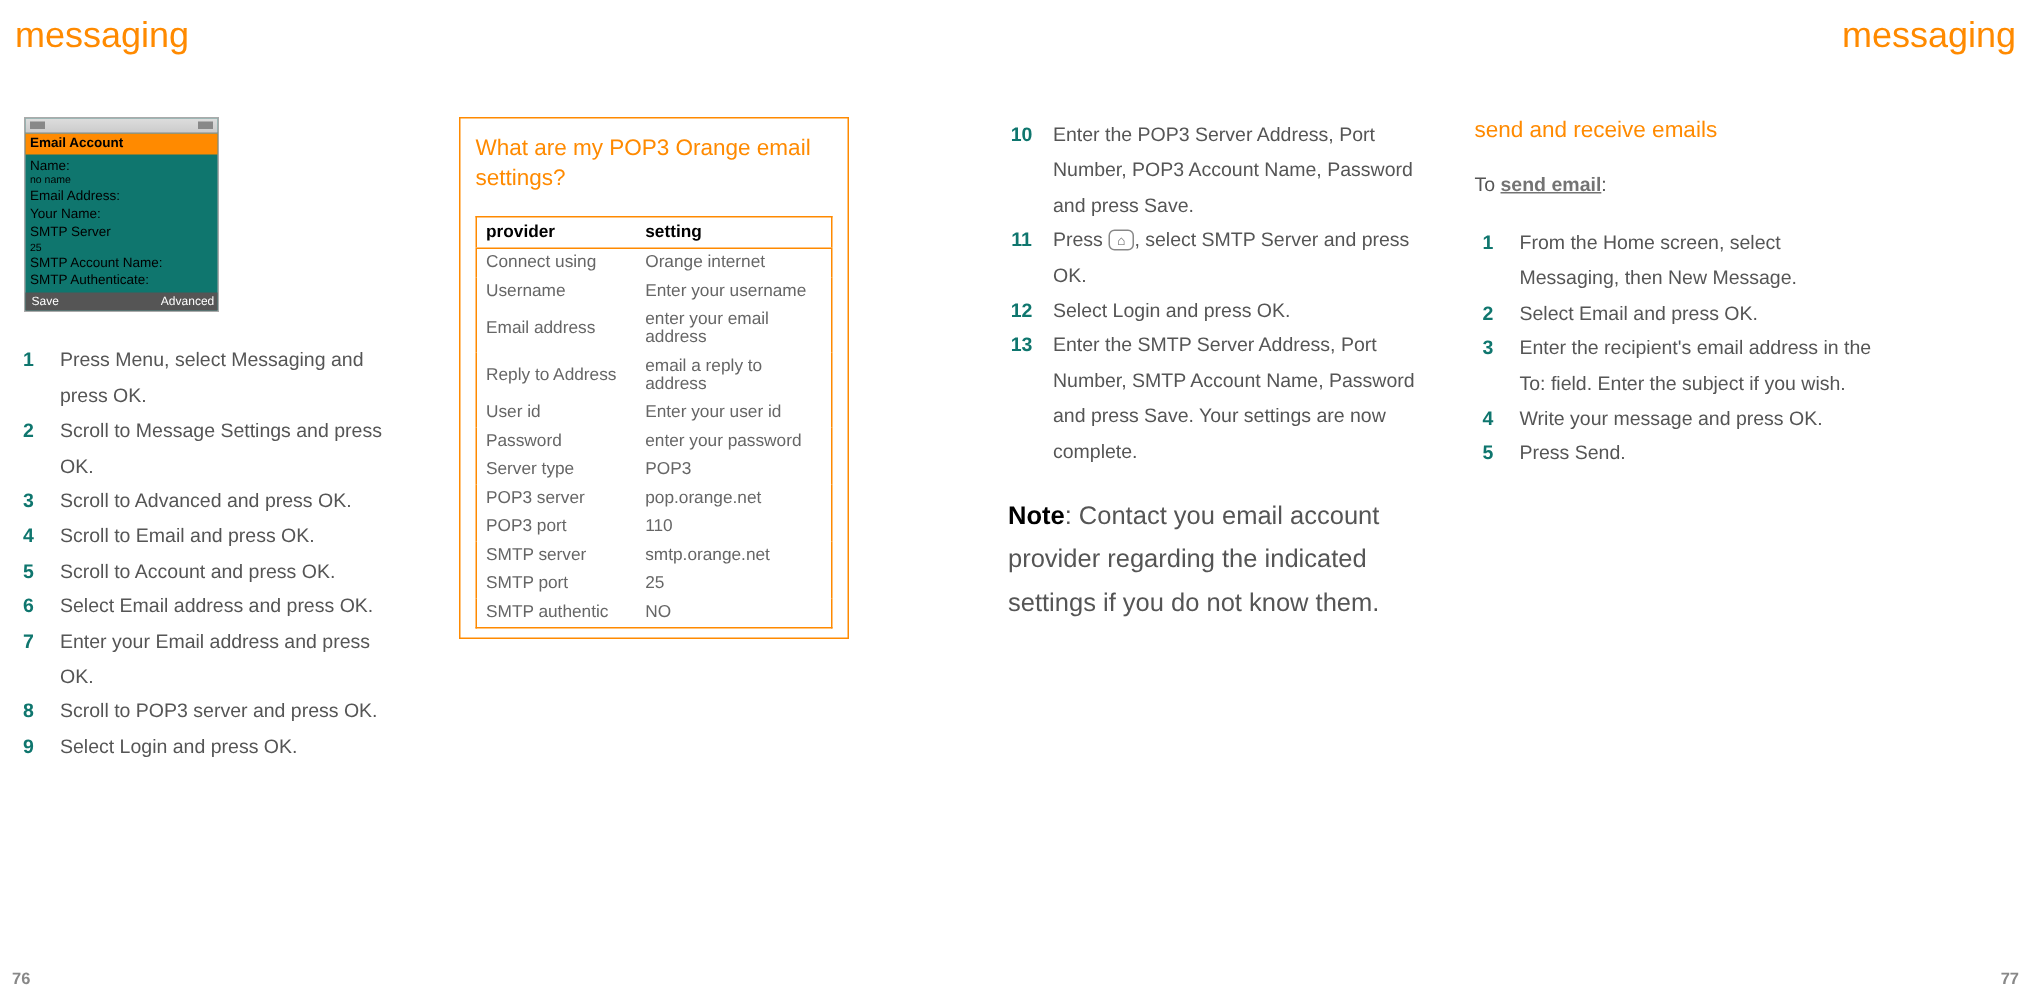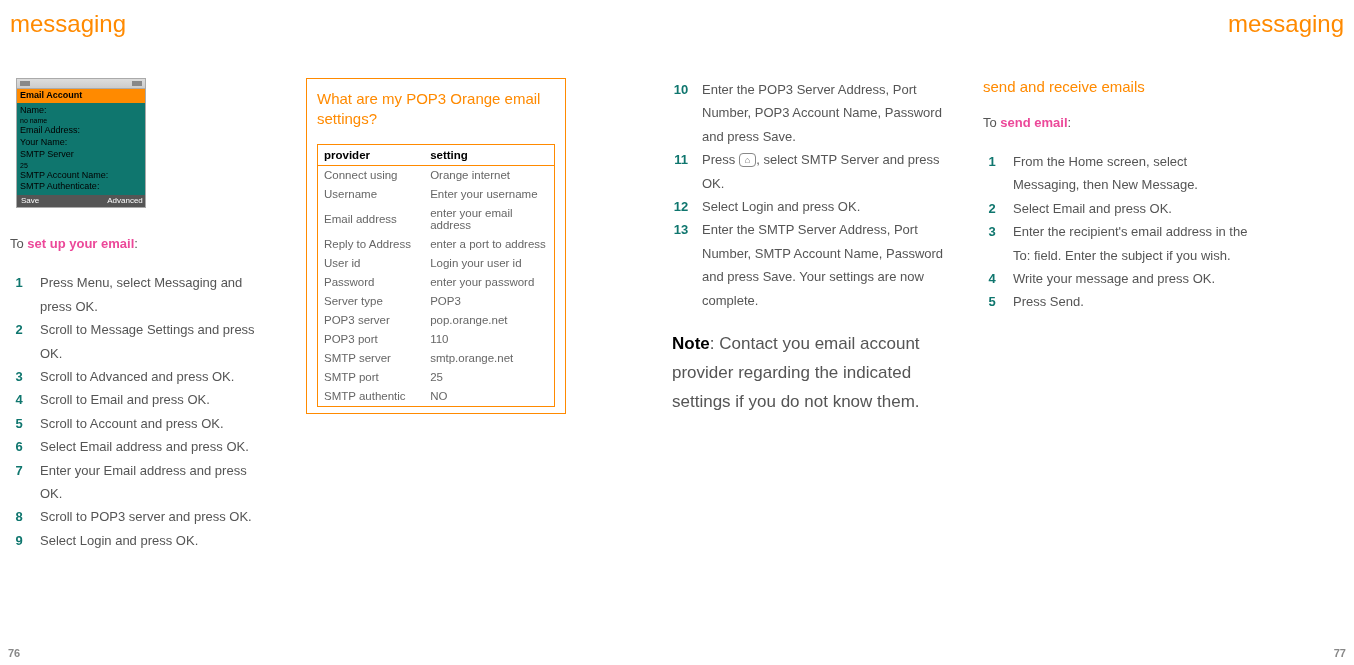--- a/index.html
+++ b/index.html
@@ -86,21 +86,21 @@
     align-items: center;
     padding: 1px 4px;
     font-size: 8px;
     gap: 34px;
   }
   .dot {
     width: 5px; height: 5px; background:#fff; border-radius:50%;
   }
 
   .lead { margin-top: 28px; font-size: 13px; }
-  .bold { font-weight: bold; color:#ec4899; }
+  .bold { font-weight: bold; color:#737373;text-decoration:underline; }
 
   ol.steps {
     list-style: none;
     margin-top: 20px;
     font-size: 13px;
     line-height: 1.8;
   }
   ol.steps li {
     display: flex;
     gap: 12px;
@@ -199,23 +199,20 @@
         <div>SMTP Account Name:</div>
         <div>SMTP Authenticate:</div>
       </div>
       <div class="phone-bottombar">
         <span>Save</span>
         <span class="dot"></span>
         <span>Advanced</span>
       </div>
     </div>
 
-    <p class="lead">
-      <span>To </span><span class="bold">set up your email</span><span>:</span>
-    </p>
 
     <ol class="steps" id="steps1">
         <li>
           <span class="num">1</span>
           <span class="txt">Press Menu, select Messaging and press OK.</span>
         </li>
         <li>
           <span class="num">2</span>
           <span class="txt">Scroll to Message Settings and press OK.</span>
         </li>
@@ -268,25 +265,25 @@
             <tr>
               <td>Username</td>
               <td>Enter your username</td>
             </tr>
             <tr>
               <td>Email address</td>
               <td>enter your email address</td>
             </tr>
             <tr>
               <td>Reply to Address</td>
-              <td>enter a port to address</td>
+              <td>email a reply to address</td>
             </tr>
             <tr>
               <td>User id</td>
-              <td>Login your user id</td>
+              <td>Enter your user id</td>
             </tr>
             <tr>
               <td>Password</td>
               <td>enter your password</td>
             </tr>
             <tr>
               <td>Server type</td>
               <td>POP3</td>
             </tr>
             <tr>

